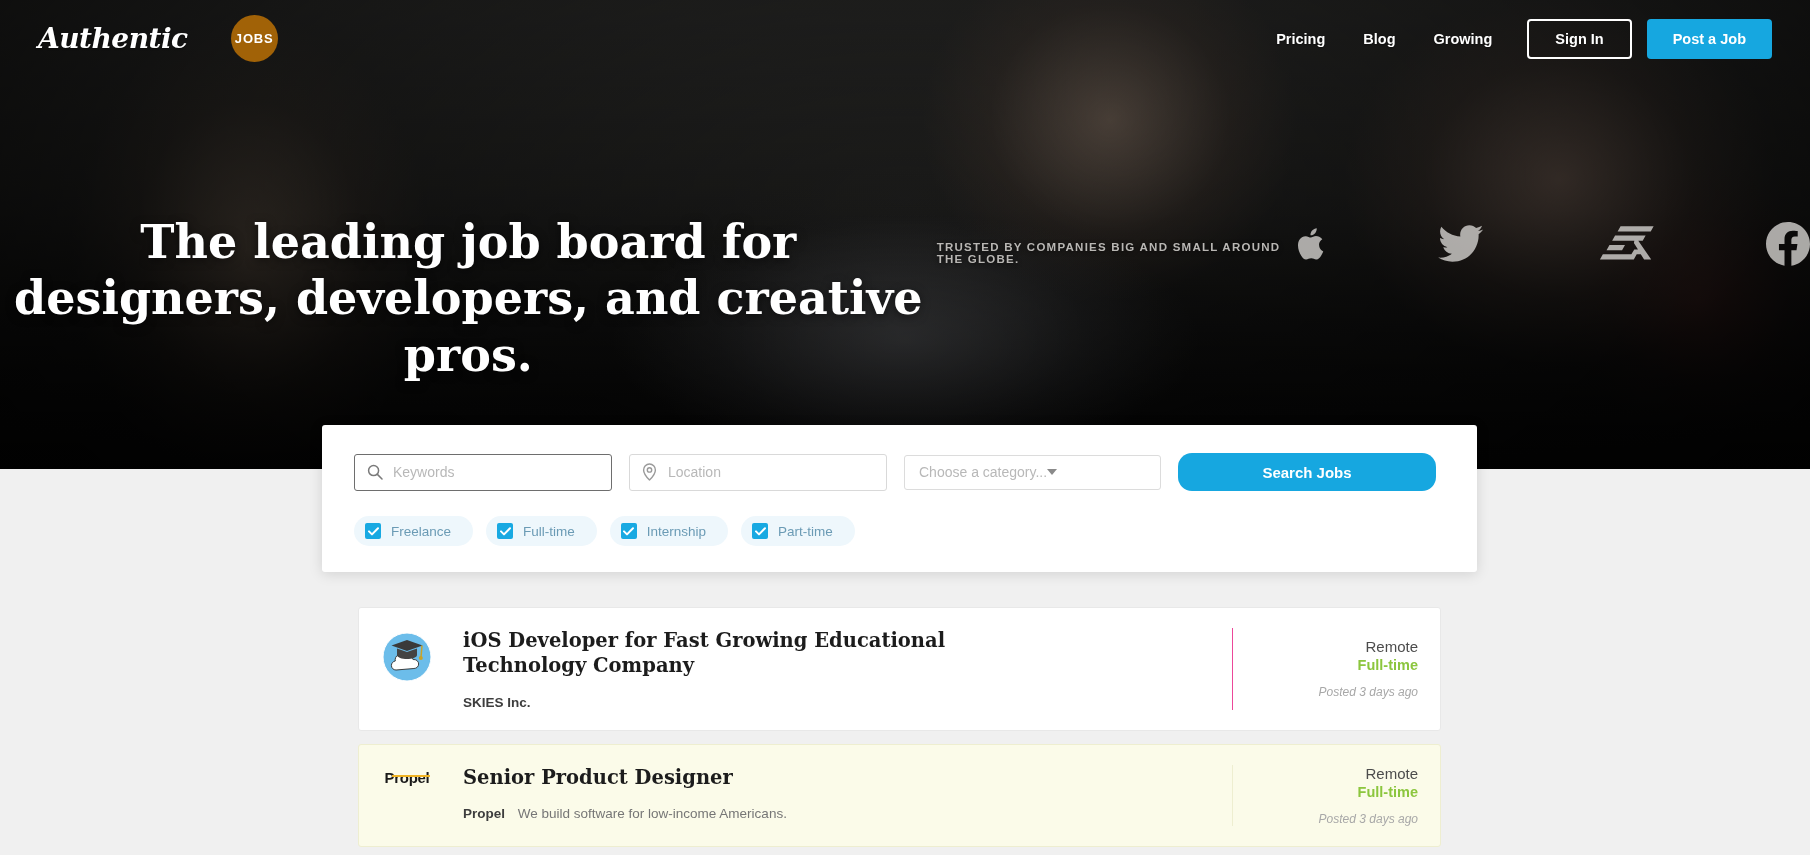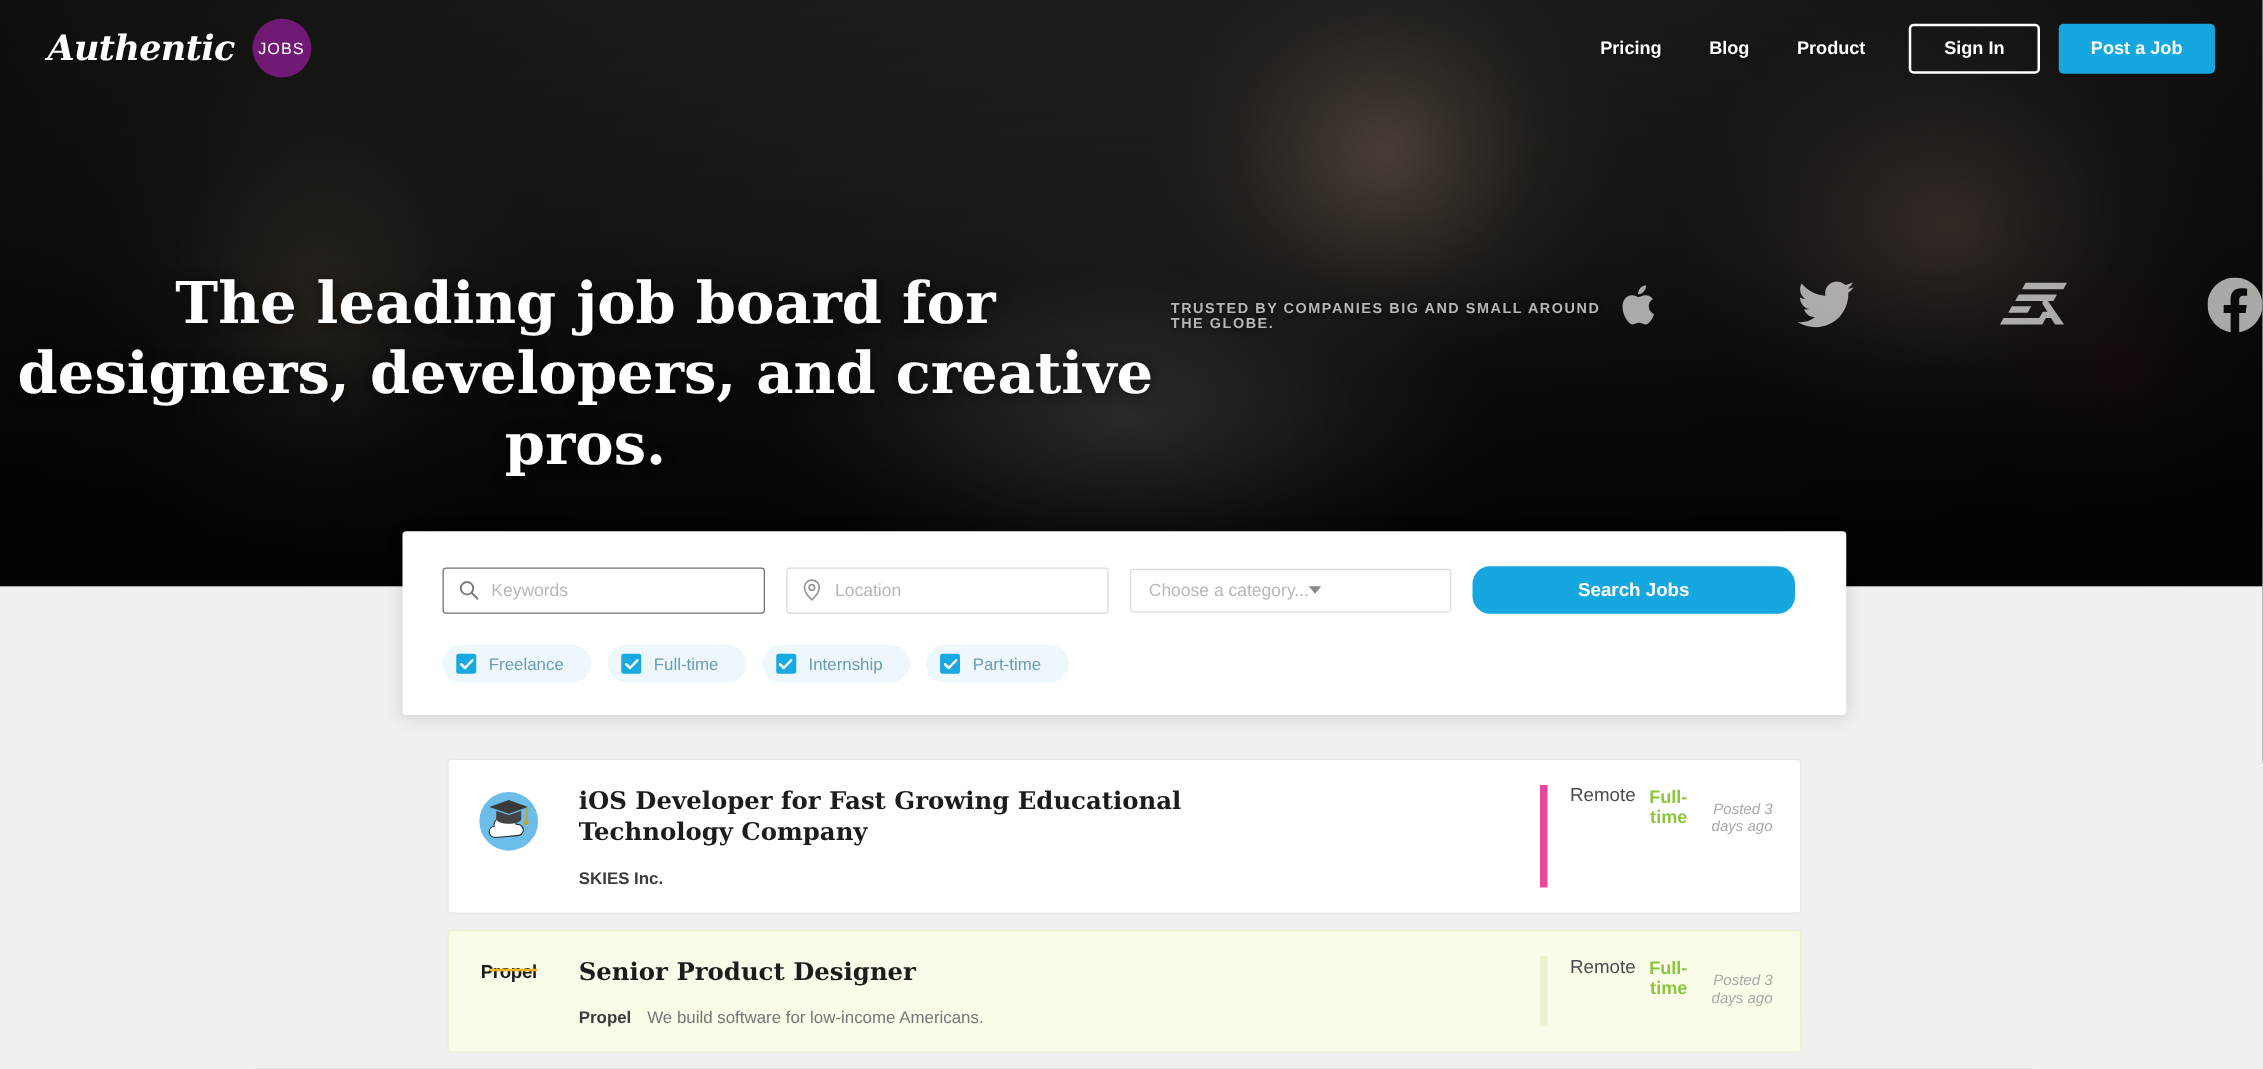--- a/index.html
+++ b/index.html
@@ -57,23 +57,23 @@
     color: #ffffff;
     font-family: "DejaVu Serif", serif;
     font-style: italic;
     font-weight: 700;
     font-size: 28px;
     letter-spacing: -0.5px;
     text-shadow: 0 1px 2px rgba(0,0,0,0.35);
   }
   .brand-badge {
     width: 47px; height: 47px; border-radius: 50%;
-    background: #701a75;
+    background: #a16207;
     display: flex; align-items: center; justify-content: center;
-    color: #fff; font-size: 13px; font-weight: 400; letter-spacing: 0.8px;
+    color: #fff; font-size: 13px; font-weight: 700; letter-spacing: 0.8px; margin-left: 29px;
   }
   .nav-right { margin-left: auto; display: flex; align-items: center; gap: 0; }
   .nav-link {
     color: #ffffff; font-size: 14.5px; font-weight: 700;
     text-decoration: none; padding: 0 19px;
     text-shadow: 0 1px 2px rgba(0,0,0,0.4);
     cursor: pointer;
   }
   .btn-signin {
     margin-left: 16px;
@@ -221,23 +221,23 @@
     color: #1c1c1c;
     max-width: 560px;
     cursor: pointer;
   }
   .job-sub { margin-top: 16px; font-size: 13.5px; color: #585858; }
   .job-company { font-weight: 700; color: #3d3d3d; }
   .job-desc { color: #767676; margin-left: 9px; }
   .job-meta {
     flex: 0 0 auto; width: 186px;
     text-align: right;
-    border-left: 6px solid #ec4899;
+    border-left: 1px solid #ec4899;
     padding-left: 18px;
-    display: flex; flex-direction: row; justify-content: center;
+    display: flex; flex-direction: column; justify-content: center;
   }
   .featured .job-meta { border-left-color: #eeeed0; }
   .meta-loc { font-size: 15px; color: #4c4c4c; }
   .meta-type { font-size: 14.5px; font-weight: 700; color: #8cc63e; margin-top: 2px; }
   .meta-posted { font-size: 12px; color: #a8a8a8; font-style: italic; margin-top: 12px; }
 
   .propel-logo { position: relative; display: inline-block; }
   .propel-text { font-family: "Liberation Sans", sans-serif; font-size: 15px; font-weight: 600; color: #1a1a1a; letter-spacing: -0.3px; }
   .propel-bar { position: absolute; left: 7px; top: 6px; width: 38px; height: 2.5px; background: #f0b323; }
 </style>
@@ -252,21 +252,21 @@
   </div>
 
   <div class="navbar">
     <div class="brand">
       <span class="brand-wordmark">Authentic</span>
       <span class="brand-badge">JOBS</span>
     </div>
     <div class="nav-right">
       <a class="nav-link">Pricing</a>
       <a class="nav-link">Blog</a>
-      <a class="nav-link">Product</a>
+      <a class="nav-link">Growing</a>
       <button class="btn-signin">Sign In</button>
       <button class="btn-post">Post a Job</button>
     </div>
   </div>
 
   <div class="hero-inner">
     <h1 class="hero-title">The leading job board for designers, developers, and creative pros.</h1>
     <div class="hero-trusted">TRUSTED BY COMPANIES BIG AND SMALL AROUND THE GLOBE.</div>
     <div class="hero-logos">
       <span>

